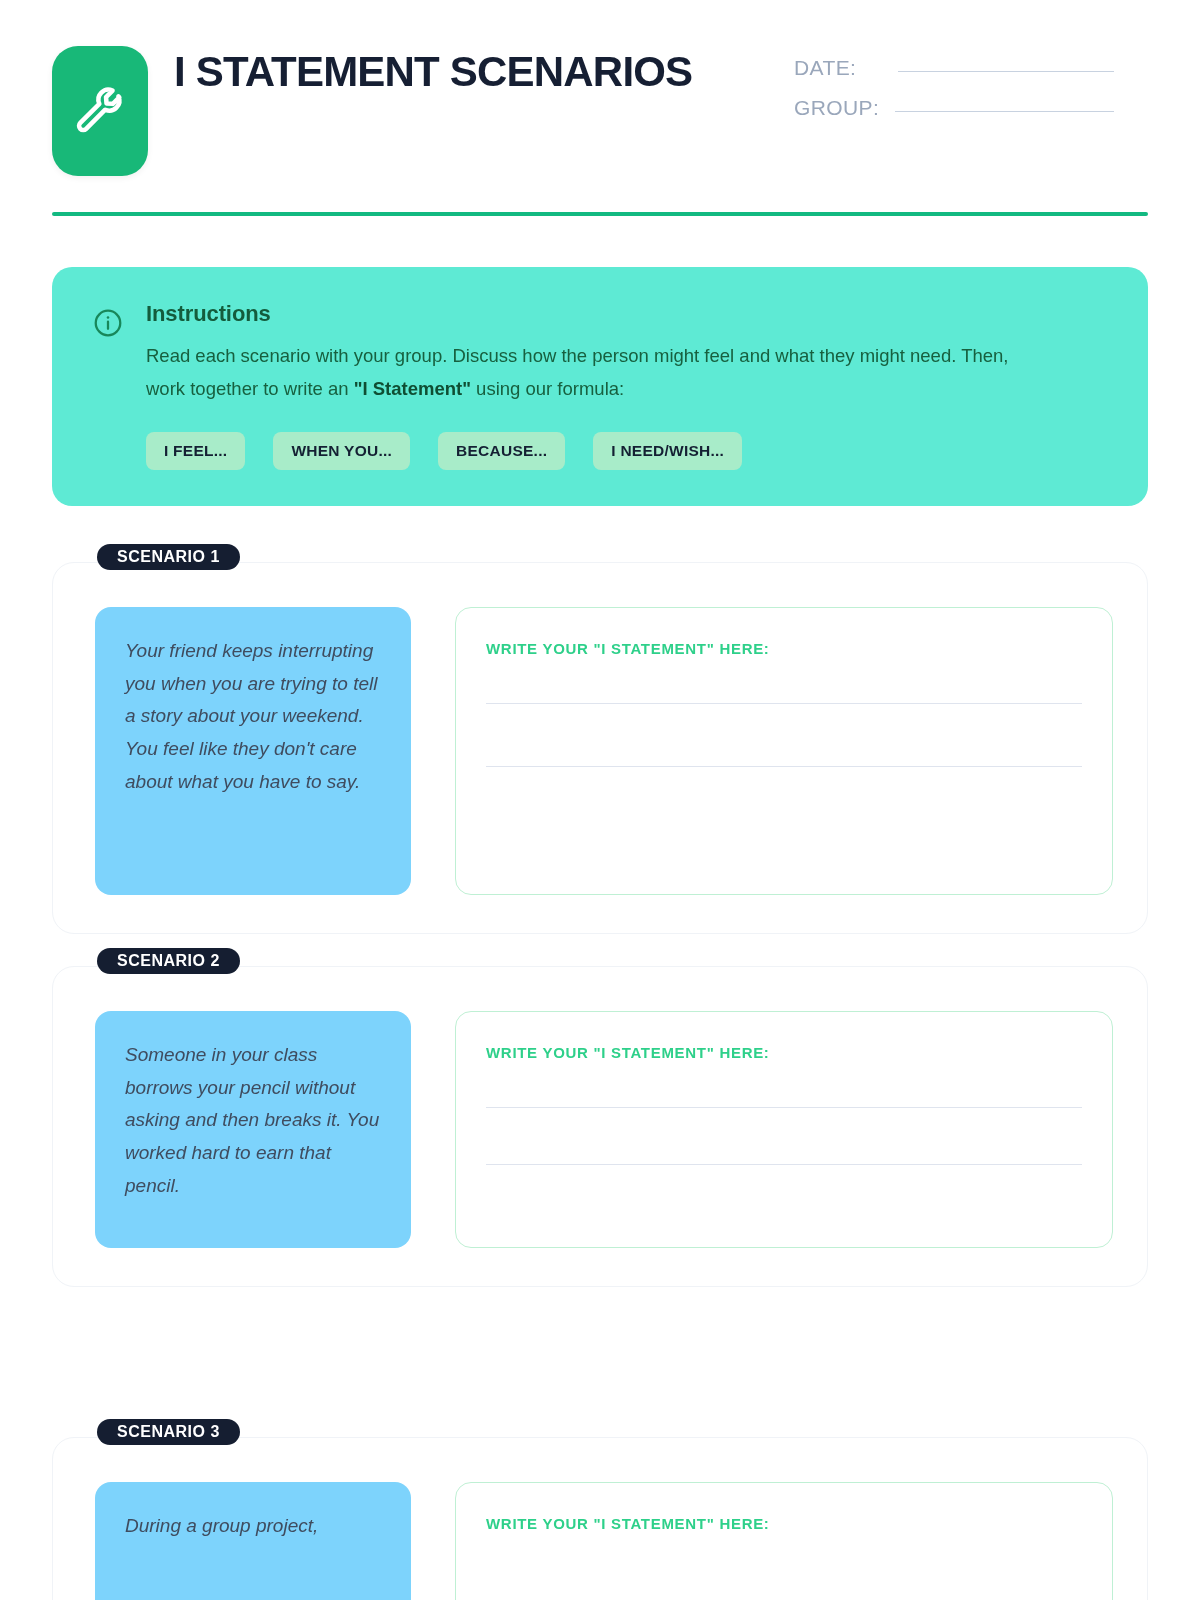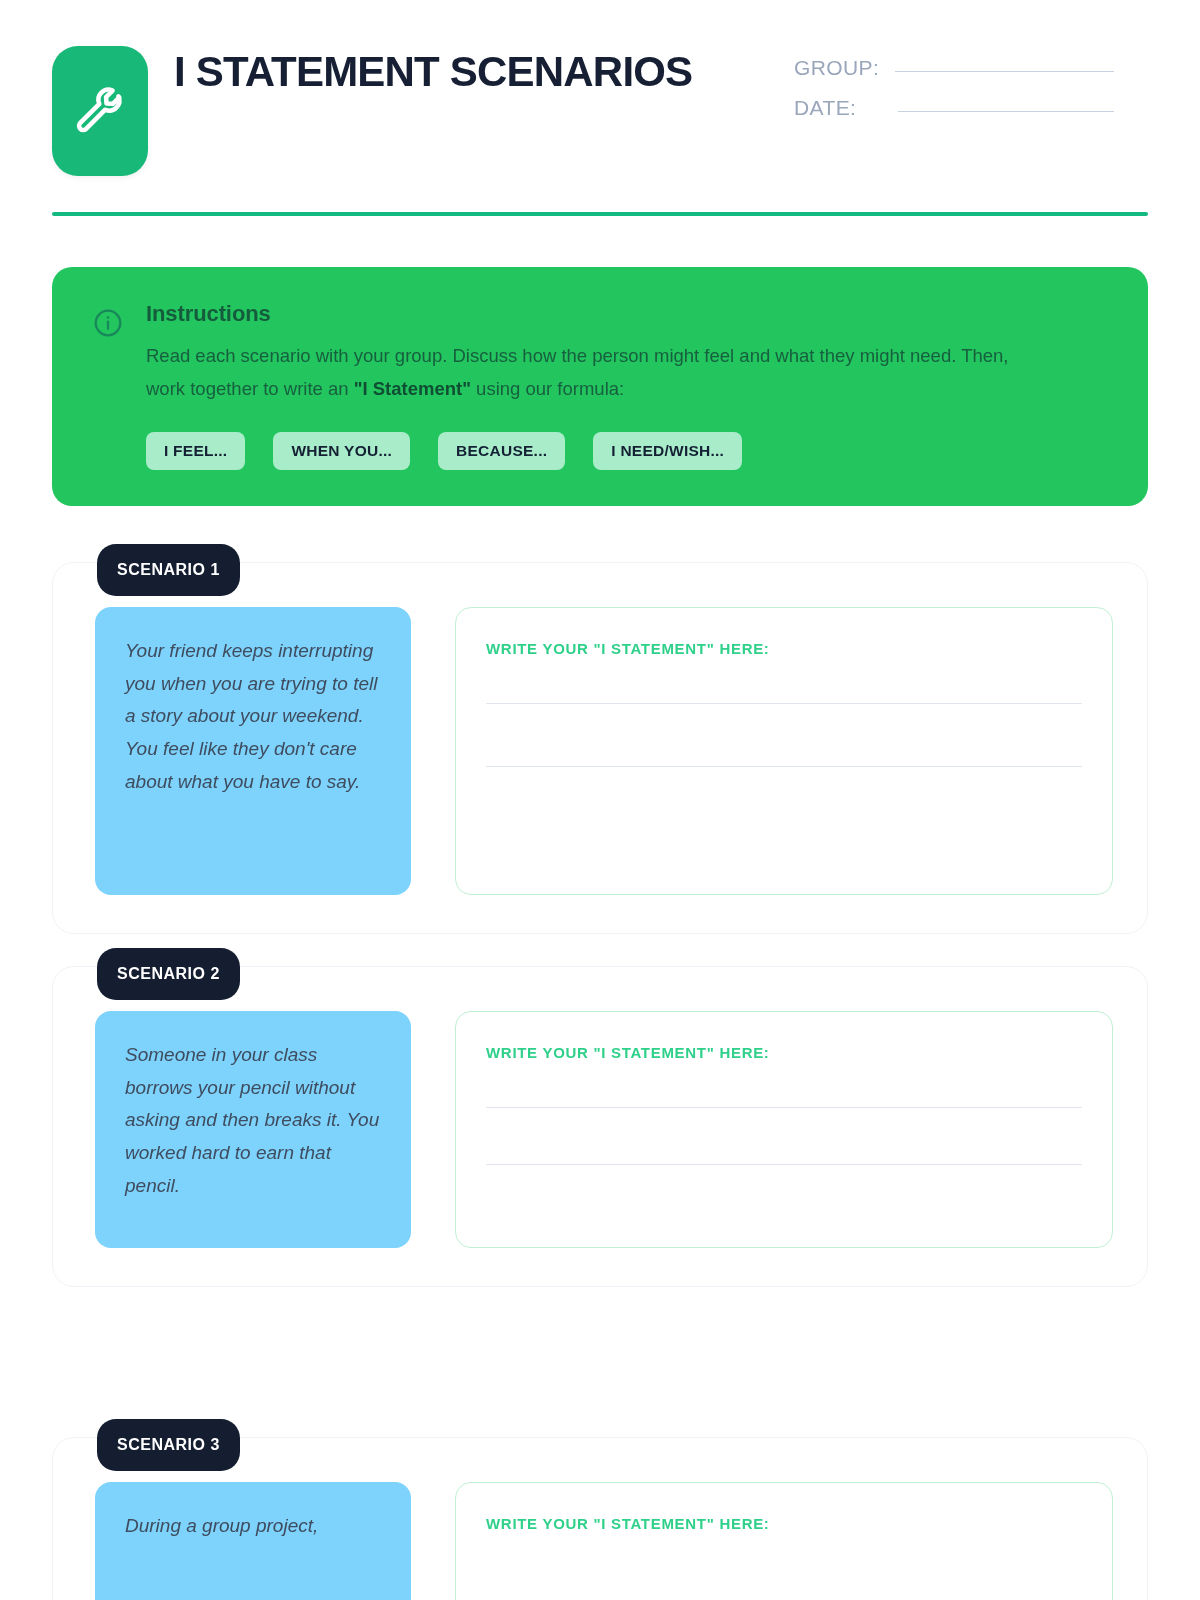--- a/index.html
+++ b/index.html
@@ -95,21 +95,21 @@
   .header-rule {
     height: 4px;
     background: #12b981;
     border-radius: 2px;
     margin-top: 36px;
   }
 
   
   .instructions {
     margin-top: 51px;
-    background: #22c55e;
+    background: #5eead4;
     border-radius: 20px;
     padding: 34px 40px 36px 40px;
     display: flex;
     align-items: flex-start;
   }
   .info-icon {
     flex: 0 0 auto;
     margin-top: 6px;
     margin-right: 22px;
   }
@@ -161,21 +161,21 @@
 
   .scenario-badge {
     position: absolute;
     top: -19px;
     left: 44px;
     background: #151e31;
     color: #ffffff;
     font-size: 16px;
     font-weight: 700;
     letter-spacing: 0.5px;
-    padding: 17px 20px;
+    padding: 4px 20px;
     border-radius: 19px;
     white-space: nowrap;
   }
 
   .scenario-prompt {
     flex: 0 0 316px;
     background: #7dd3fc;
     border-radius: 16px;
     padding: 28px 30px 30px 30px;
     font-size: 19px;
@@ -227,26 +227,26 @@
           <path d="M20.5 5.3a4.6 4.6 0 0 1-6.1 6.1L5.6 20.2a1.9 1.9 0 0 1-2.7-2.7l8.8-8.8a4.6 4.6 0 0 1 6.1-6.1l-3 3 .2 2.9 2.9.2 3-3z"></path>
         </svg>
       </span>
     </div>
 
     <div class="title-block">
       <div class="worksheet-title">I STATEMENT SCENARIOS</div>
     </div>
 
     <div class="meta-block">
+      <div class="meta-row date">
+        <span class="meta-label">DATE:</span>
+        <span class="meta-line"></span>
+      </div>
       <div class="meta-row group">
         <span class="meta-label">GROUP:</span>
-        <span class="meta-line"></span>
-      </div>
-      <div class="meta-row date">
-        <span class="meta-label">DATE:</span>
         <span class="meta-line"></span>
       </div>
     </div>
   </div>
 
   <div class="header-rule"></div>
 
   <div class="instructions">
     <span class="info-icon">
       <svg width="32" height="32" viewBox="0 0 24 24" fill="none" stroke="#18875a" stroke-width="1.7" stroke-linecap="round">

